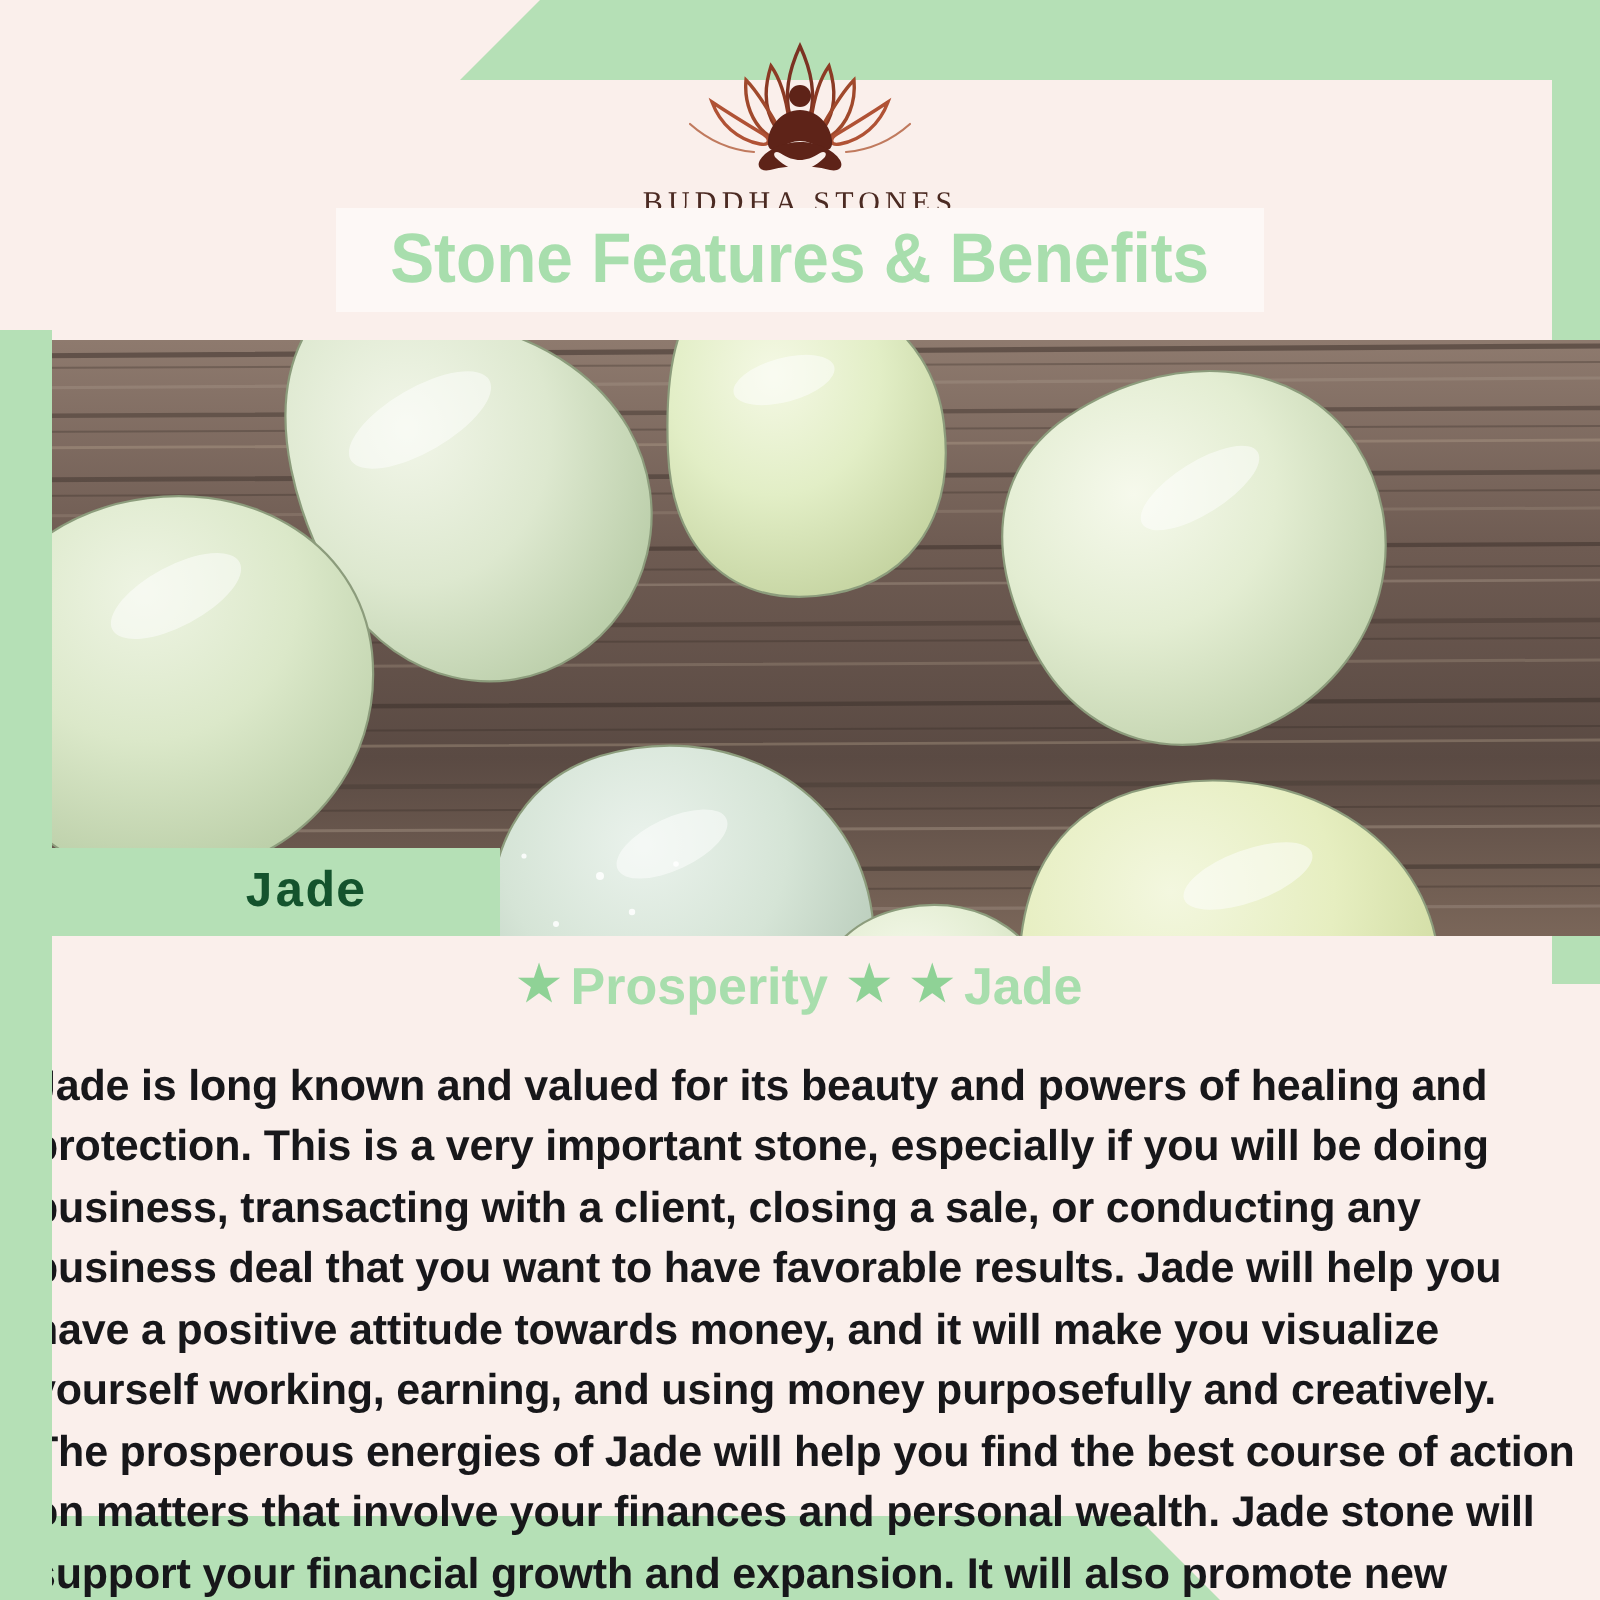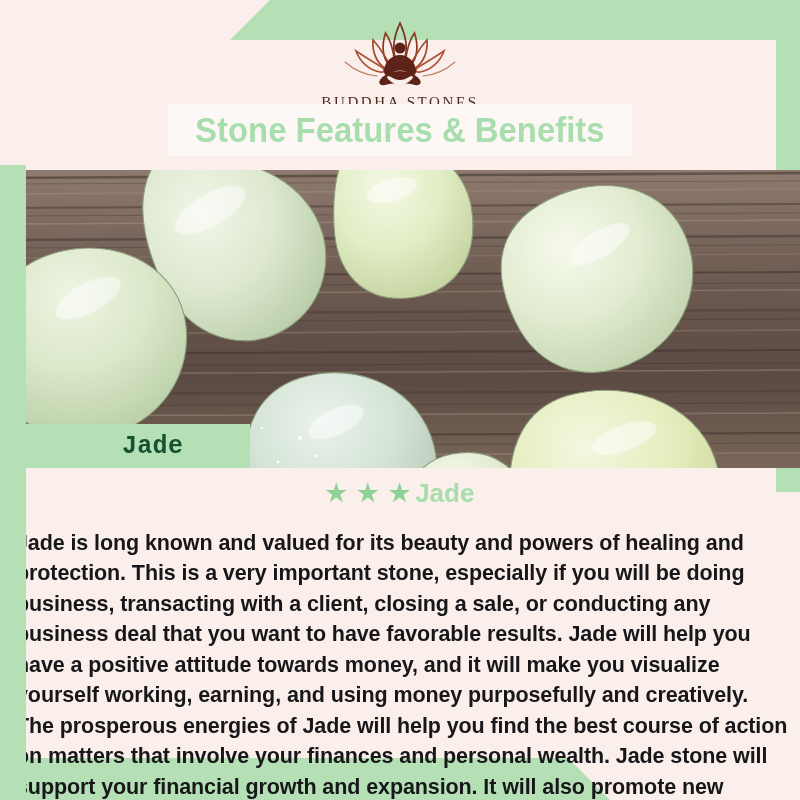--- a/index.html
+++ b/index.html
@@ -262,20 +262,21 @@
 
   <div class="deco-left-strip"></div>
 
   <div class="jade-label">
     <span class="jade-text">Jade</span>
   </div>
 
   <div class="benefits">
     <span class="benefit">
       <span class="star">★</span>
+      <span>Prosperity</span>
     </span>
     <span class="benefit">
       <span class="star">★</span>
     </span>
     <span class="benefit">
       <span class="star">★</span>
       <span>Jade</span>
     </span>
   </div>
 

